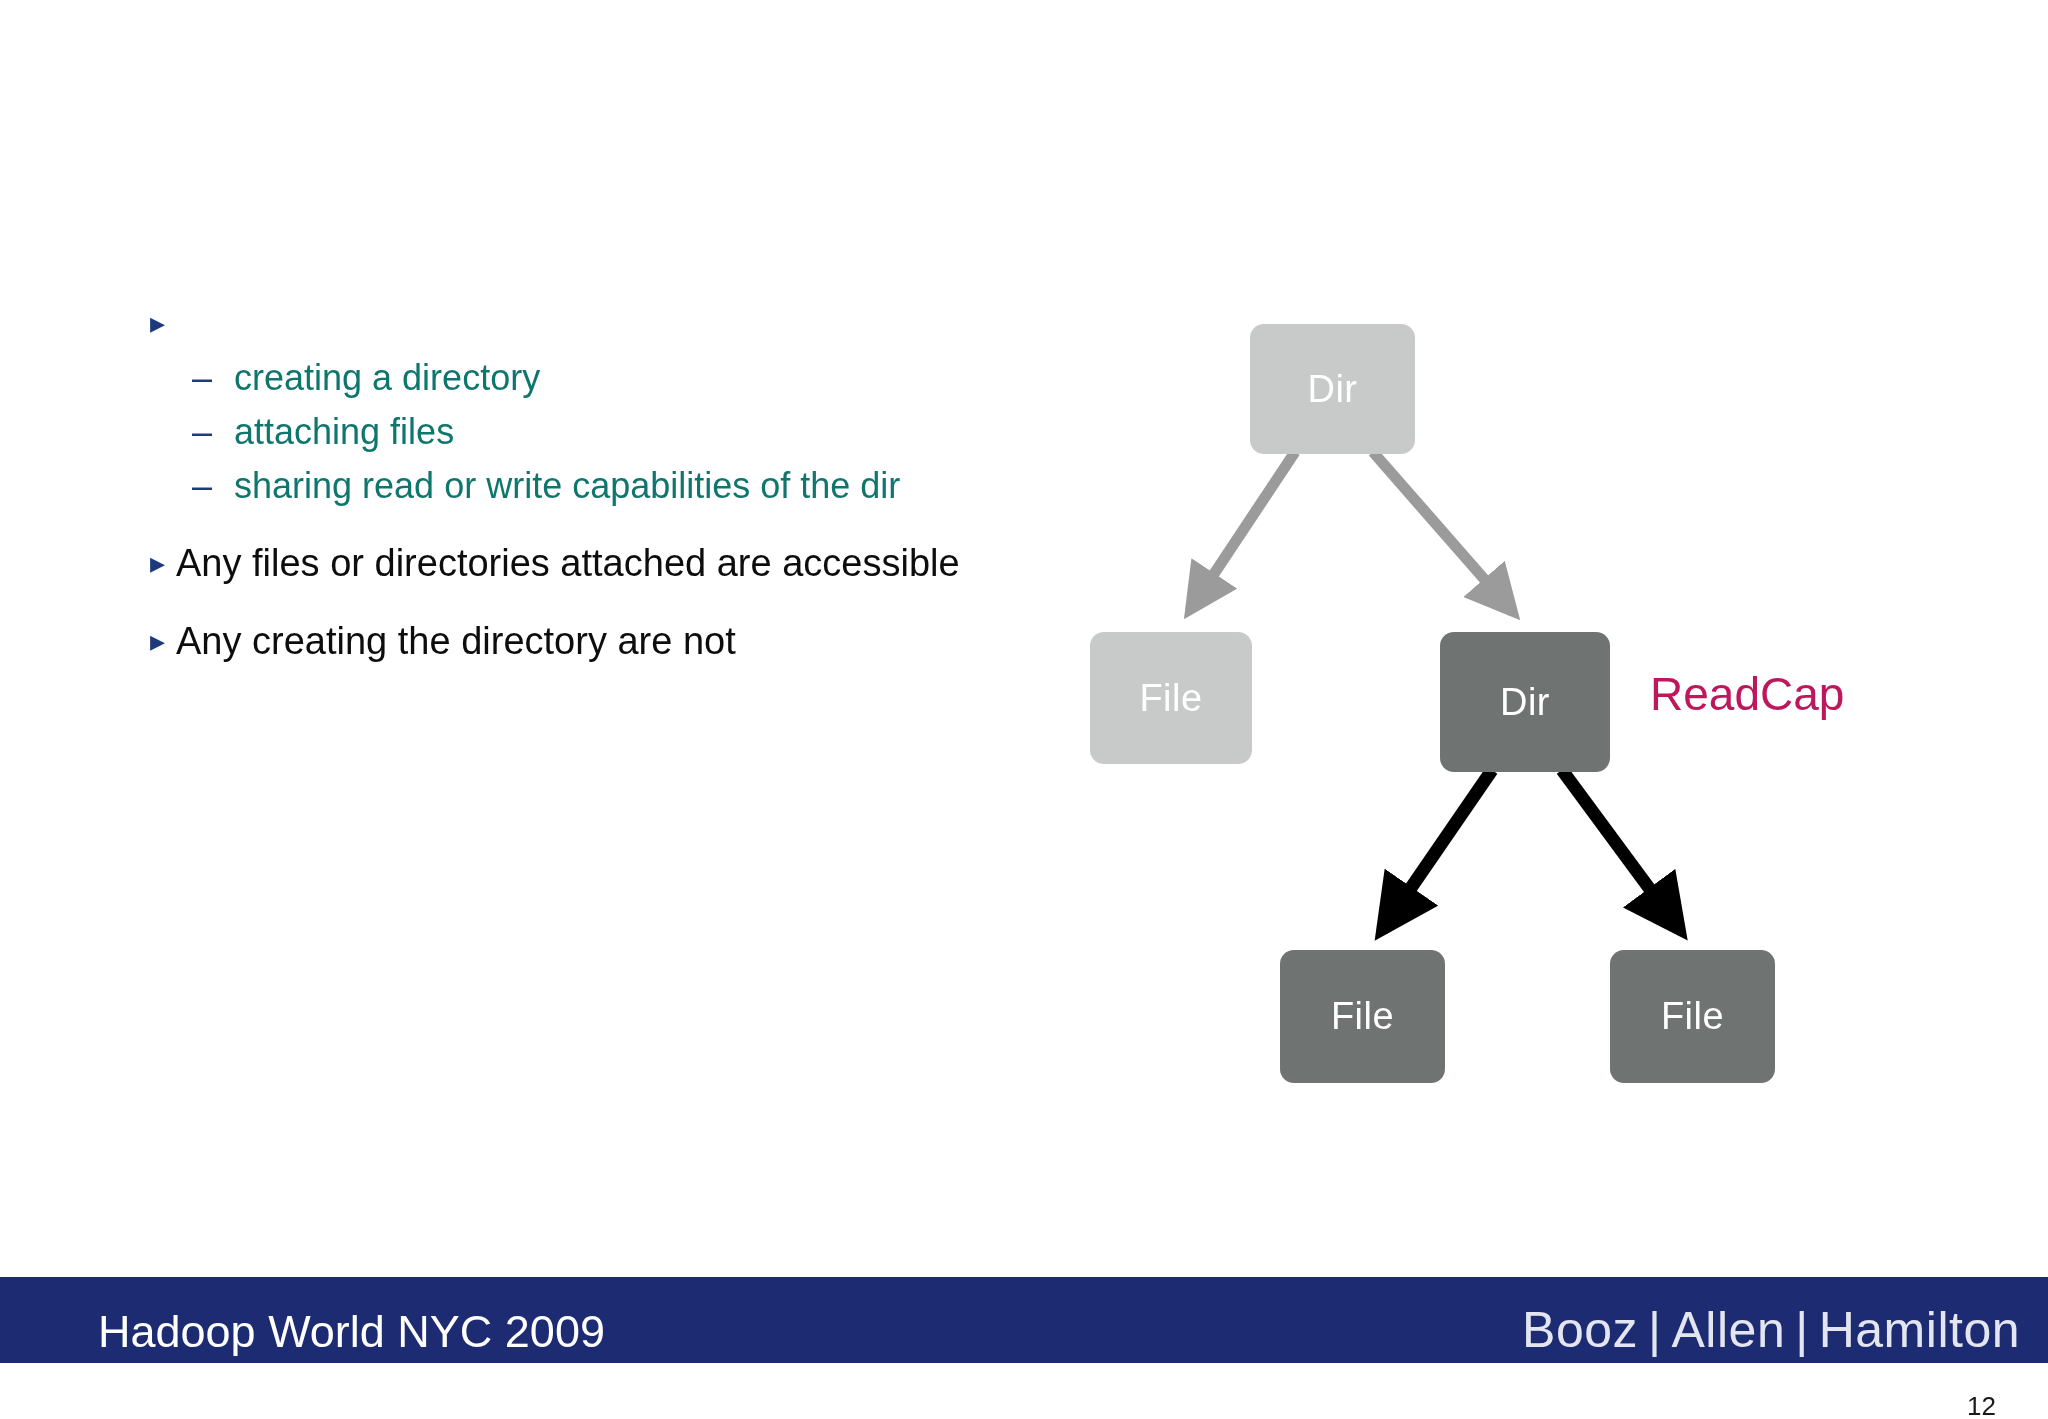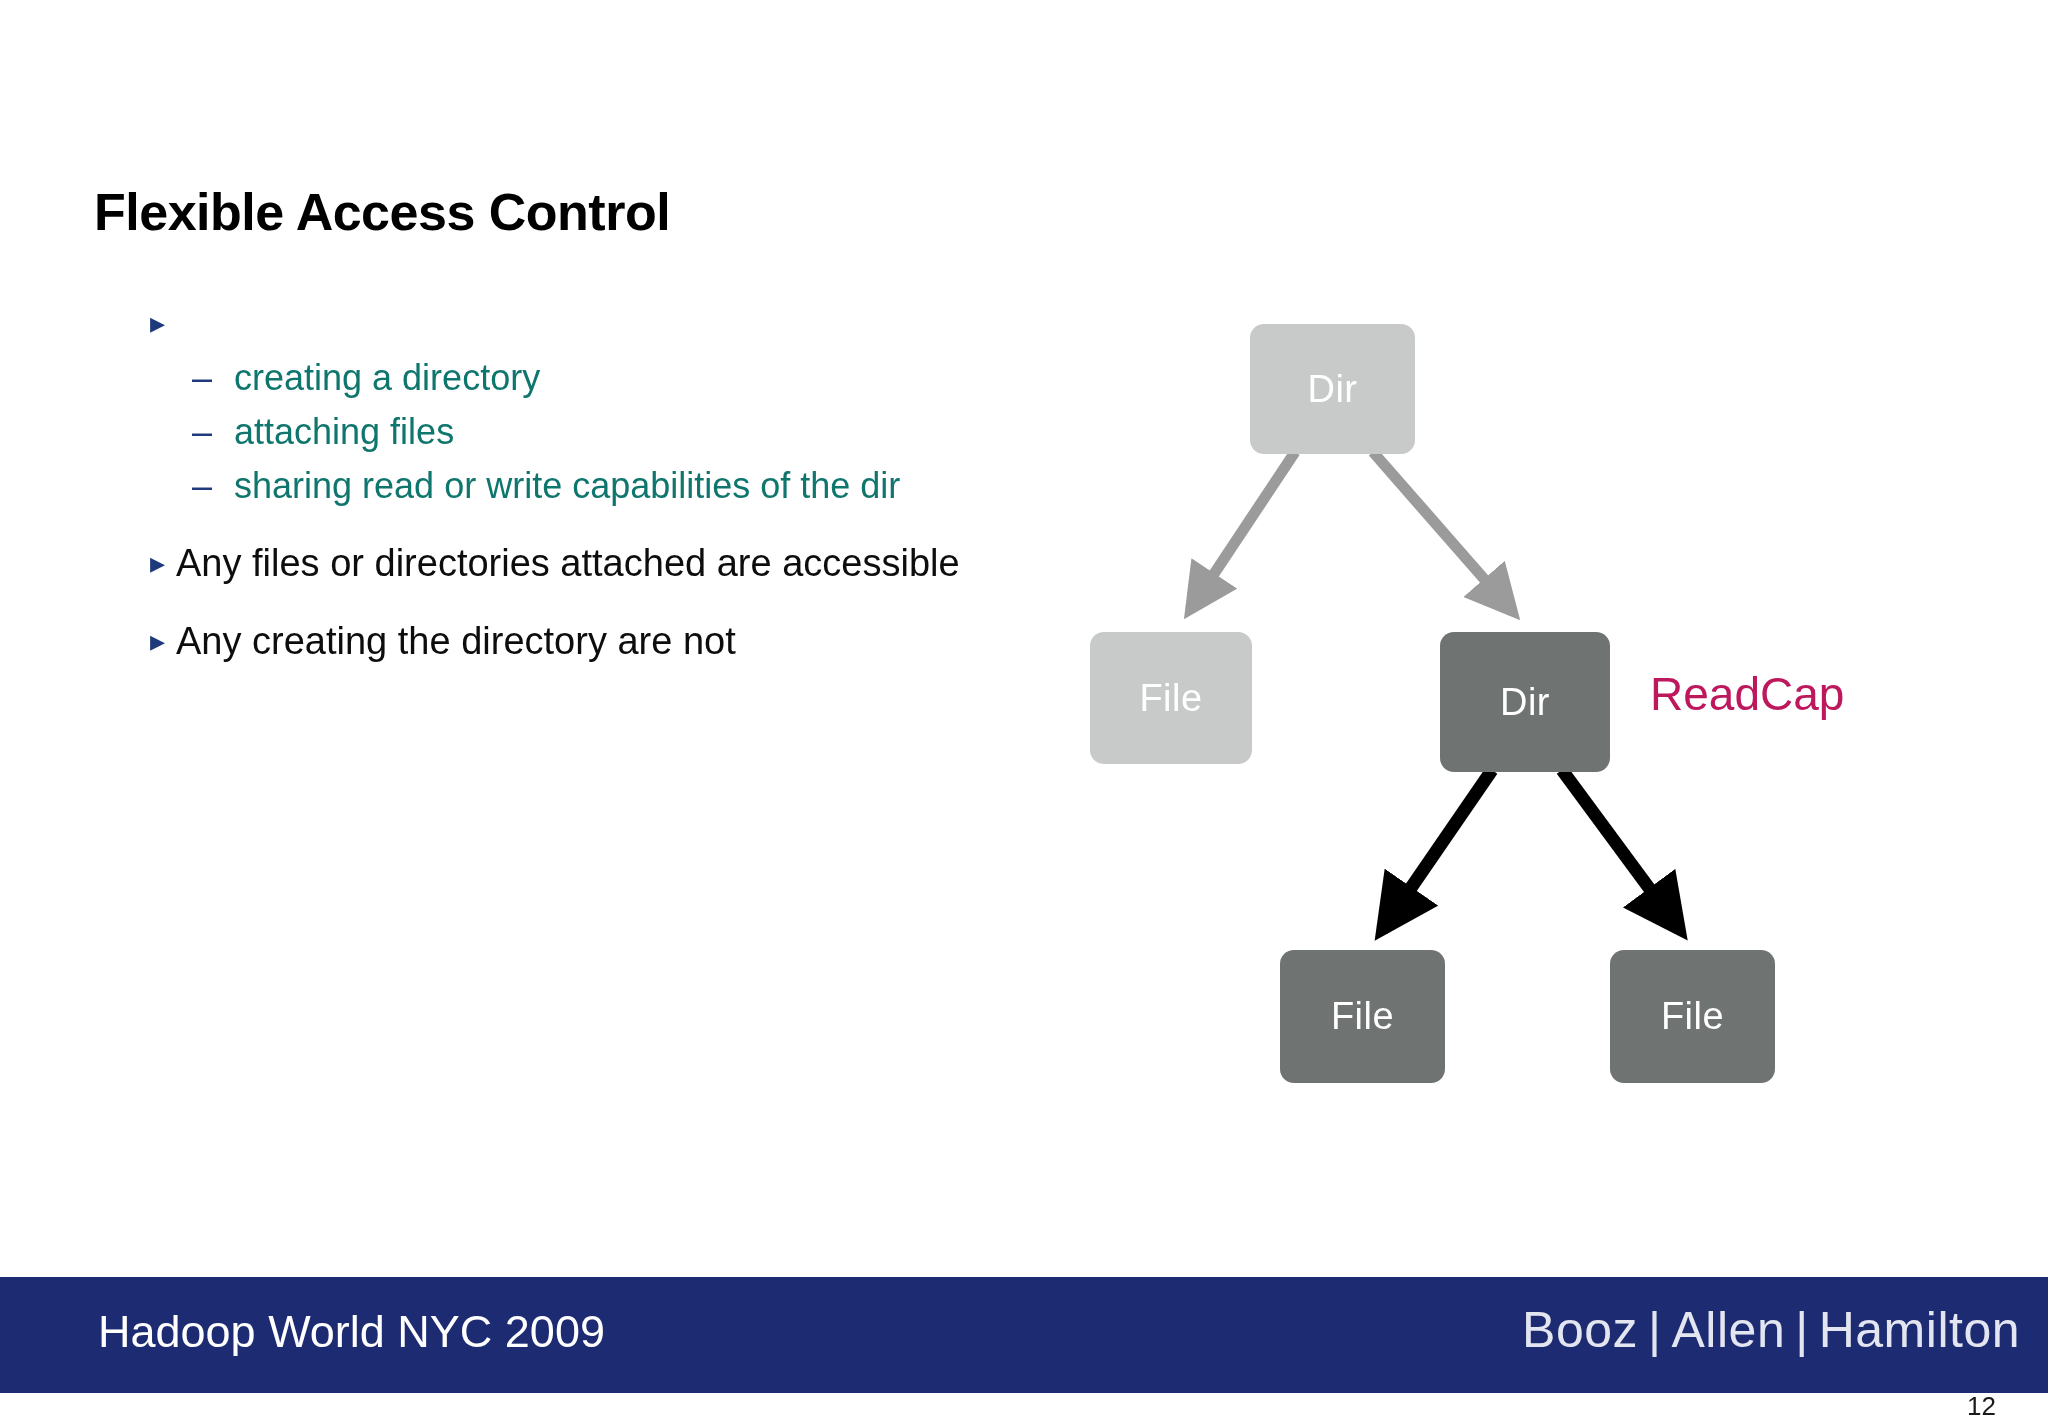--- a/index.html
+++ b/index.html
@@ -116,21 +116,21 @@
     color: #be185d;
     white-space: nowrap;
   }
 
   
   #footer-bar {
     position: absolute;
     left: 0;
     top: 1277px;
     width: 2048px;
-    height: 116px;
+    height: 86px;
     background: #1c2b72;
     text-align: center;
   }
   #footer-title {
     position: absolute;
     left: 98px;
     top: 29px;
     font-size: 45px;
     color: #ffffff;
     white-space: nowrap;
@@ -154,21 +154,20 @@
     top: 1391px;
     font-size: 26px;
     color: #1a1a1a;
   }
 </style>
 </head>
 <body>
 
 <div id="slide">
 
-  <div id="slide-title">Flexible Access Control</div>
 
   <div id="body-list">
 
     <div class="bullet-row level1">
       <span class="marker-tri">▸</span>
     </div>
 
     <div class="bullet-row level2">
       <span class="marker-dash">–</span>
       <span class="sub-text">creating a directory</span>

